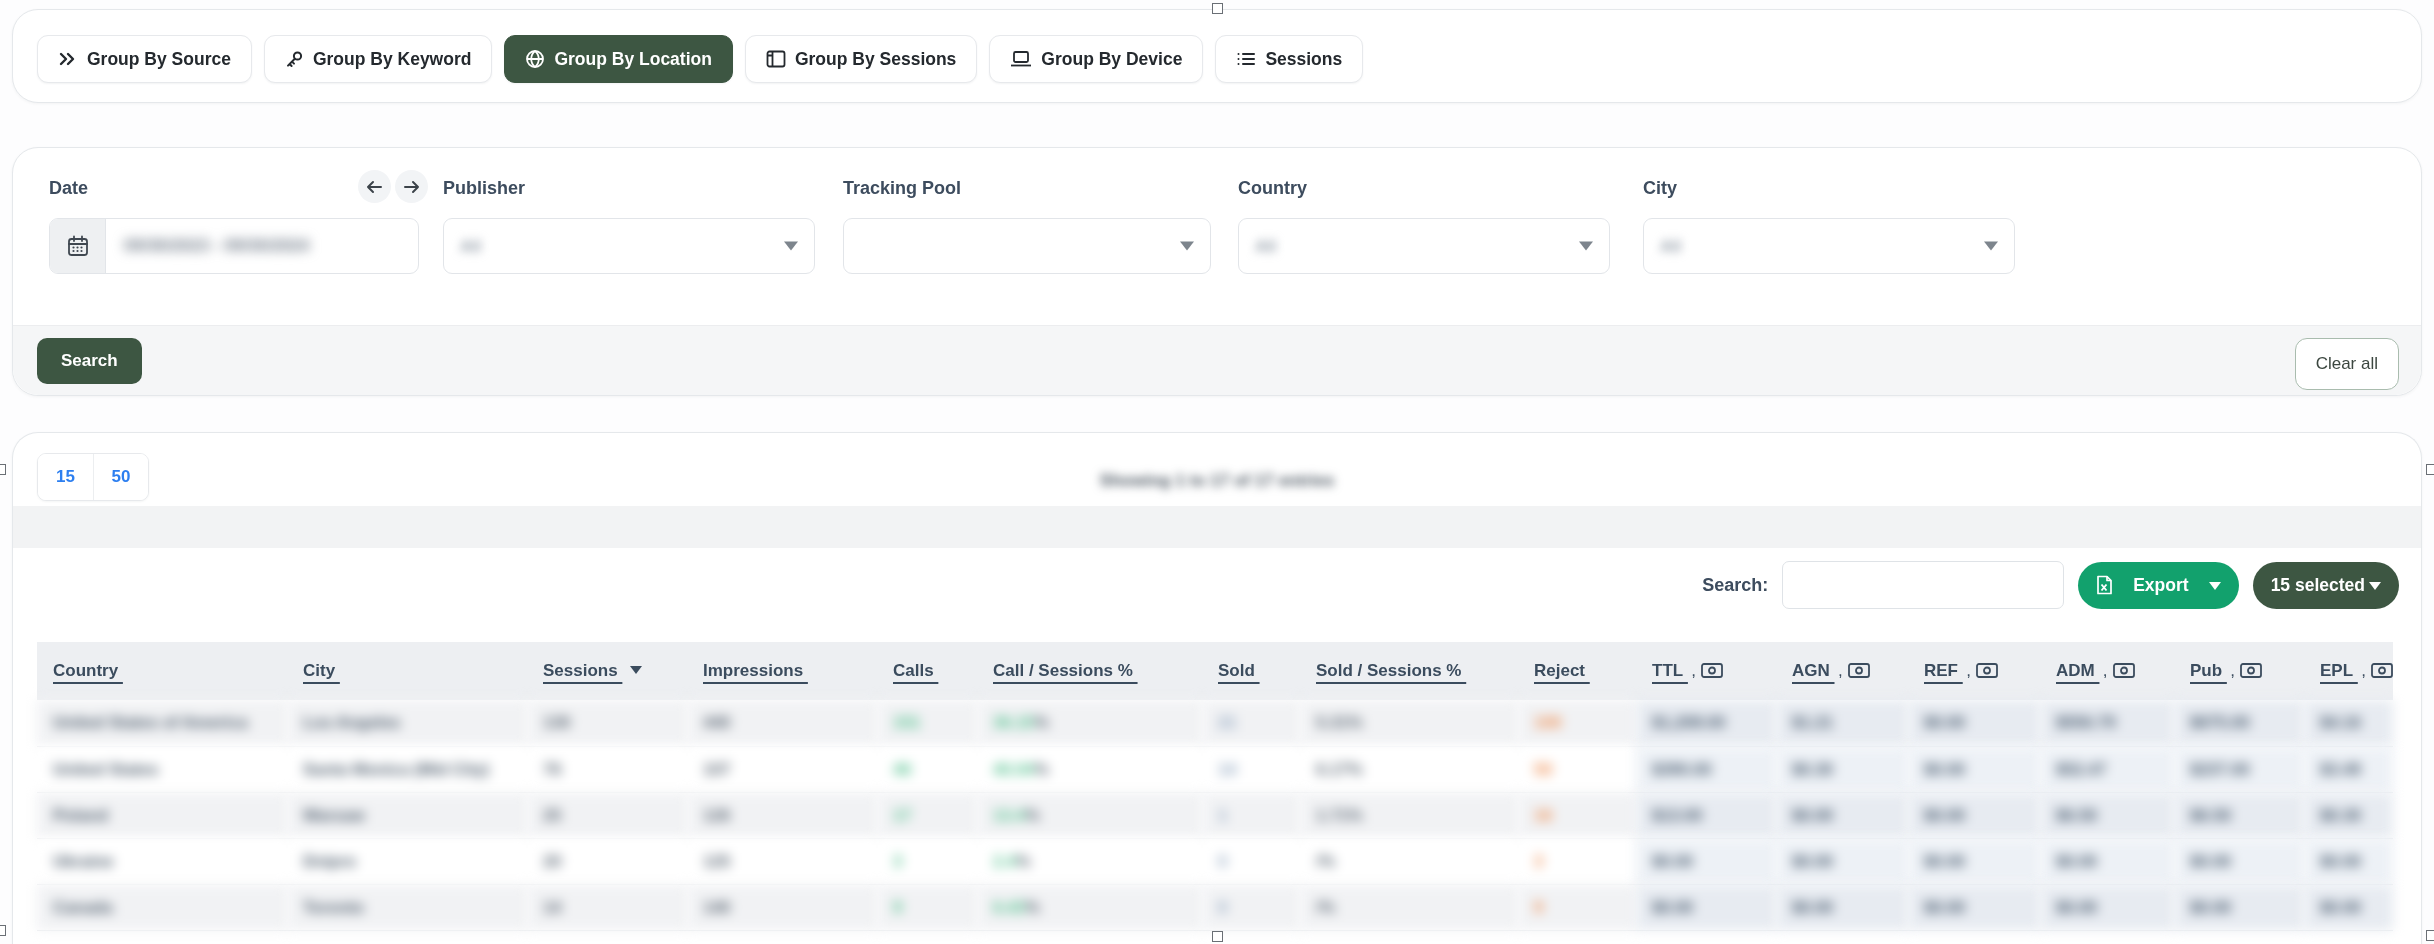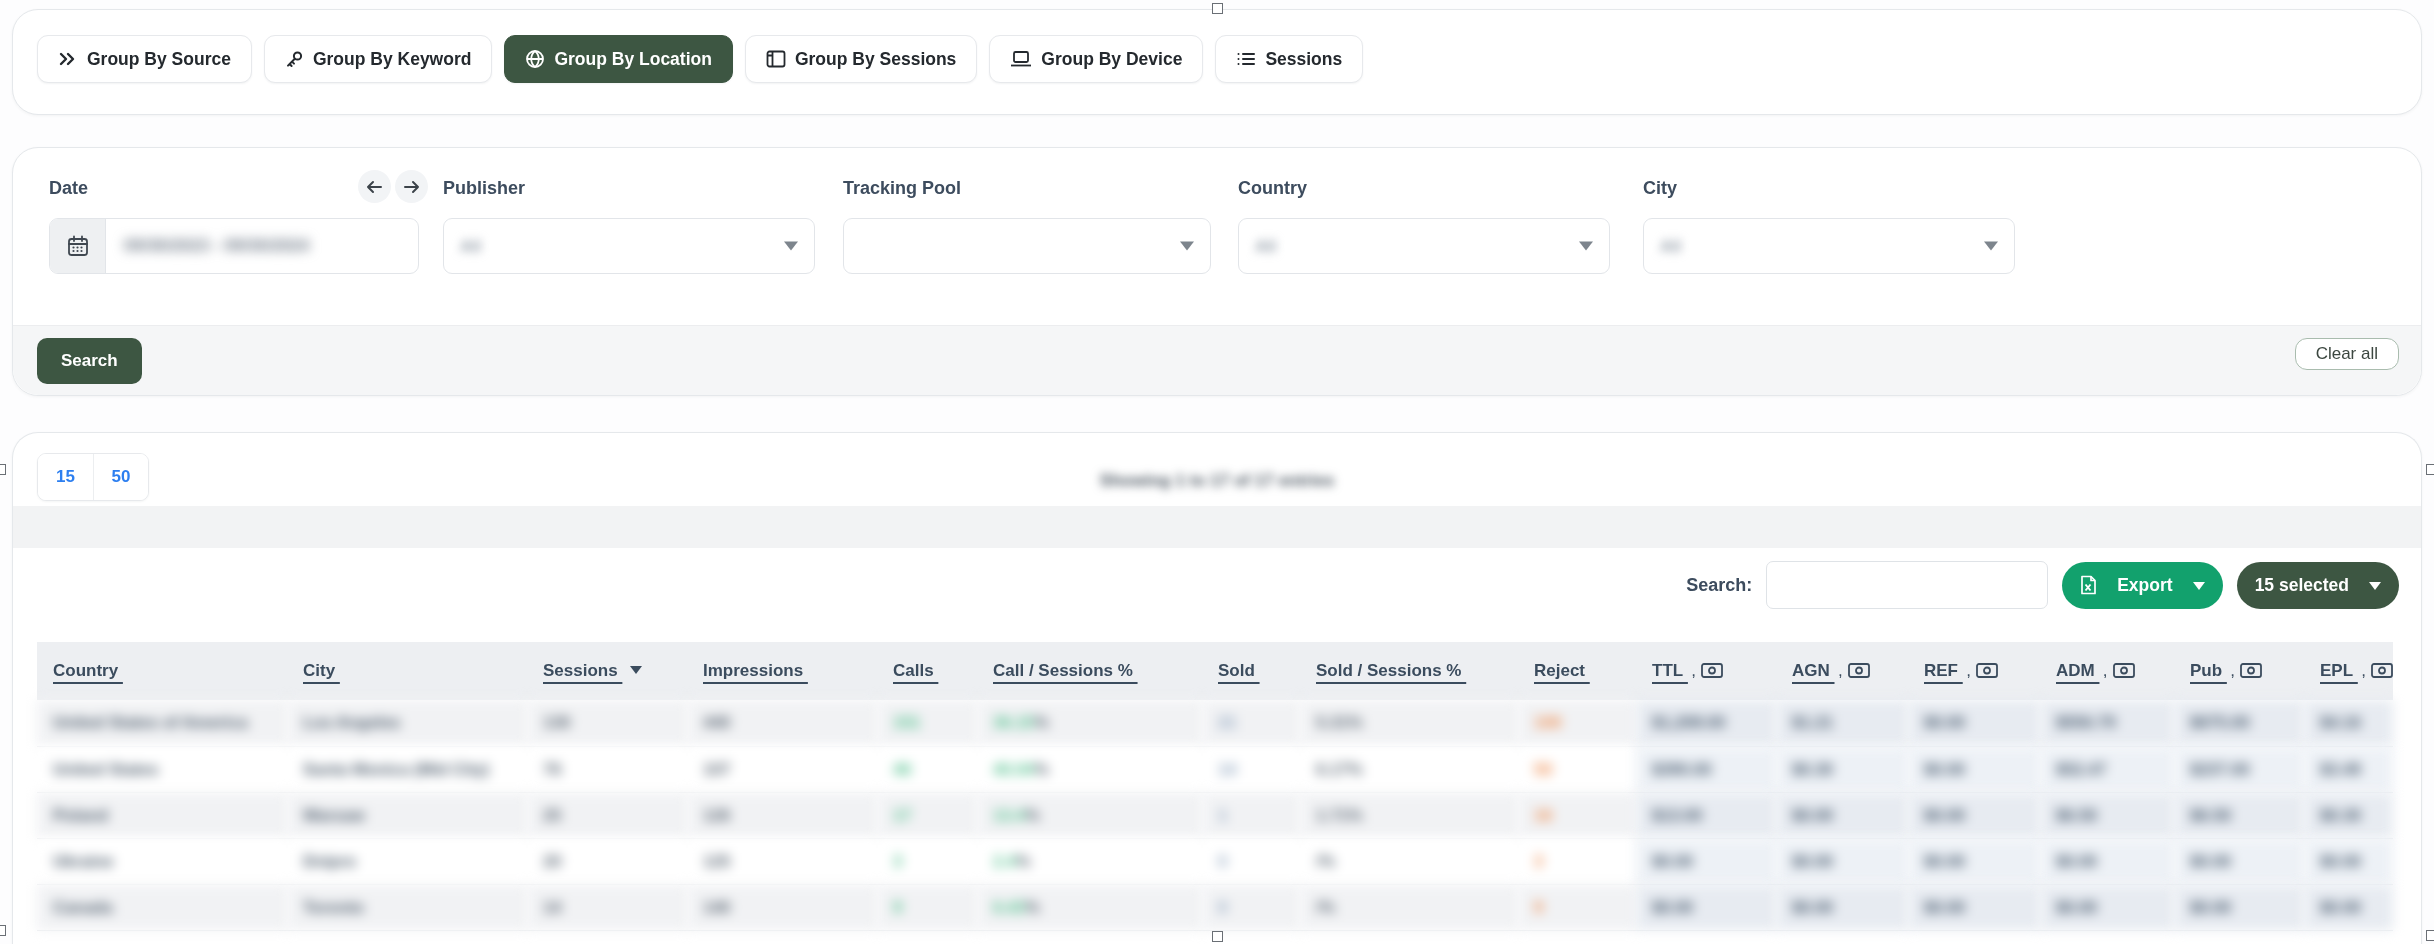--- a/index.html
+++ b/index.html
@@ -1,21 +1,21 @@
 <!DOCTYPE html>
 <html><head>
 <meta charset="utf-8">
 <style>
   * { box-sizing: border-box; margin: 0; padding: 0; }
   html,body { width: 2434px; height: 944px; overflow: hidden;
     font-family: "Liberation Sans", sans-serif; background:#fdfdfe; position:relative; }
 
   .panel { position:absolute; left:12px; right:12px; background:#fff;
     border:1px solid #e5e8eb; border-radius:26px; box-shadow:0 1px 3px rgba(40,50,60,.05); }
-  #panel-tabs { top:9px; height:106px; }
+  #panel-tabs { top:9px; height:94px; }
   #panel-filters { top:147px; height:249px; overflow:hidden; }
   #panel-table { top:432px; height:560px; border-bottom:none; overflow:hidden; }
 
   
   .tabs-row { display:flex; gap:12px; padding:25px 0 0 24px; }
   .tab-btn { display:flex; align-items:center; gap:9px; height:48px; padding:0 20px;
     background:#fff; border:1px solid #e7e9ec; border-radius:11px; box-shadow:0 1px 2px rgba(40,50,60,.06);
     font-size:17.5px; font-weight:700; color:#24292e; cursor:pointer; white-space:nowrap; }
   .tab-btn svg { flex:0 0 auto; }
   .tab-btn.active { background:#3d5642; border-color:#3d5642; color:#fff; }
@@ -33,42 +33,42 @@
   .select .caret { position:absolute; right:16px; top:50%; transform:translateY(-50%);
     width:0; height:0; border-left:7px solid transparent; border-right:7px solid transparent;
     border-top:9px solid #7d858d; }
   .arrow-circle { position:absolute; top:22px; width:33px; height:33px; border-radius:50%;
     background:#f2f4f6; border:none; display:flex; align-items:center; justify-content:center; cursor:pointer; }
 
   .filters-footer { position:absolute; left:0; right:0; bottom:0; height:70px; background:#f5f6f7;
     border-top:1px solid #ecedef; border-radius:0 0 26px 26px;margin-top:37px; }
   .search-btn { position:absolute; left:24px; top:12px; height:46px; padding:0 24px;
     background:#3d5642; color:#fff; font-size:17px; font-weight:600; border:none; border-radius:10px; cursor:pointer; }
-  .clear-btn { position:absolute; right:22px; top:12px; height:32px; padding:0 20px;
+  .clear-btn { position:absolute; right:22px; top:12px; height:52px; padding:0 20px;
     background:#fff; color:#3c4740; font-size:17px; font-weight:500; border:1px solid #a9bcae;
     border-radius:12px; cursor:pointer; }
 
   
   .pagesize-group { position:absolute; left:24px; top:20px; display:flex;
     border:1px solid #e7e9ec; border-radius:9px; overflow:hidden; background:#fff;
     box-shadow:0 1px 2px rgba(40,50,60,.05); }
   .pagesize-btn { width:55px; height:46px; background:#fff; border:none; font-size:17px; font-weight:700;
     color:#2d7ff0; cursor:pointer; }
   .pagesize-btn + .pagesize-btn { border-left:1px solid #eceef0; }
   .showing-line { position:absolute; left:0; right:0; top:38px; text-align:center;
     font-size:17px; font-weight:700; color:#4a5560; }
   .band { position:absolute; left:0; right:0; top:73px; height:42px; background:#f2f3f4; }
 
   .toolbar { position:absolute; top:128px; right:22px; display:flex; align-items:center; gap:14px; }
   .filter-label { font-size:18px; font-weight:700; color:#3d4c5e; }
   .filter-input { width:282px; height:48px; border:1px solid #dfe3e7; border-radius:7px;
     font-size:16px; padding:0 12px; color:#3d4c5e; outline:none; background:#fff; }
   .export-btn { display:flex; align-items:center; gap:20px; height:47px; padding:0 18px;
     background:#12a16d; color:#fff; border:none; border-radius:24px; font-size:17.5px; font-weight:700; cursor:pointer; }
-  .selected-btn { display:flex; align-items:center; gap:20px; height:47px; padding:0 18px;
+  .selected-btn { display:flex; align-items:center; gap:4px; height:47px; padding:0 18px;
     background:#3d5642; color:#fff; border:none; border-radius:24px; font-size:17.5px; font-weight:700; cursor:pointer; }
   .caret-down { width:0; height:0; border-left:6px solid transparent; border-right:6px solid transparent;
     border-top:8px solid #fff; margin-top:2px; }
 
   table { position:absolute; left:24px; top:209px; width:2356px; border-collapse:collapse; table-layout:fixed; }
   thead th { background:#edeff2; height:58px; text-align:left; padding:0 10px 0 16px;
     font-size:17px; font-weight:700; color:#3b4c5e; white-space:nowrap; cursor:pointer; }
   thead th .hlbl { text-decoration:underline; text-underline-offset:6px; text-decoration-thickness:2px; }
   thead th .sort-caret { display:inline-block; width:0; height:0; margin-left:8px;
     border-left:6px solid transparent; border-right:6px solid transparent; border-top:8px solid #3b4c5e; vertical-align:2px; }

